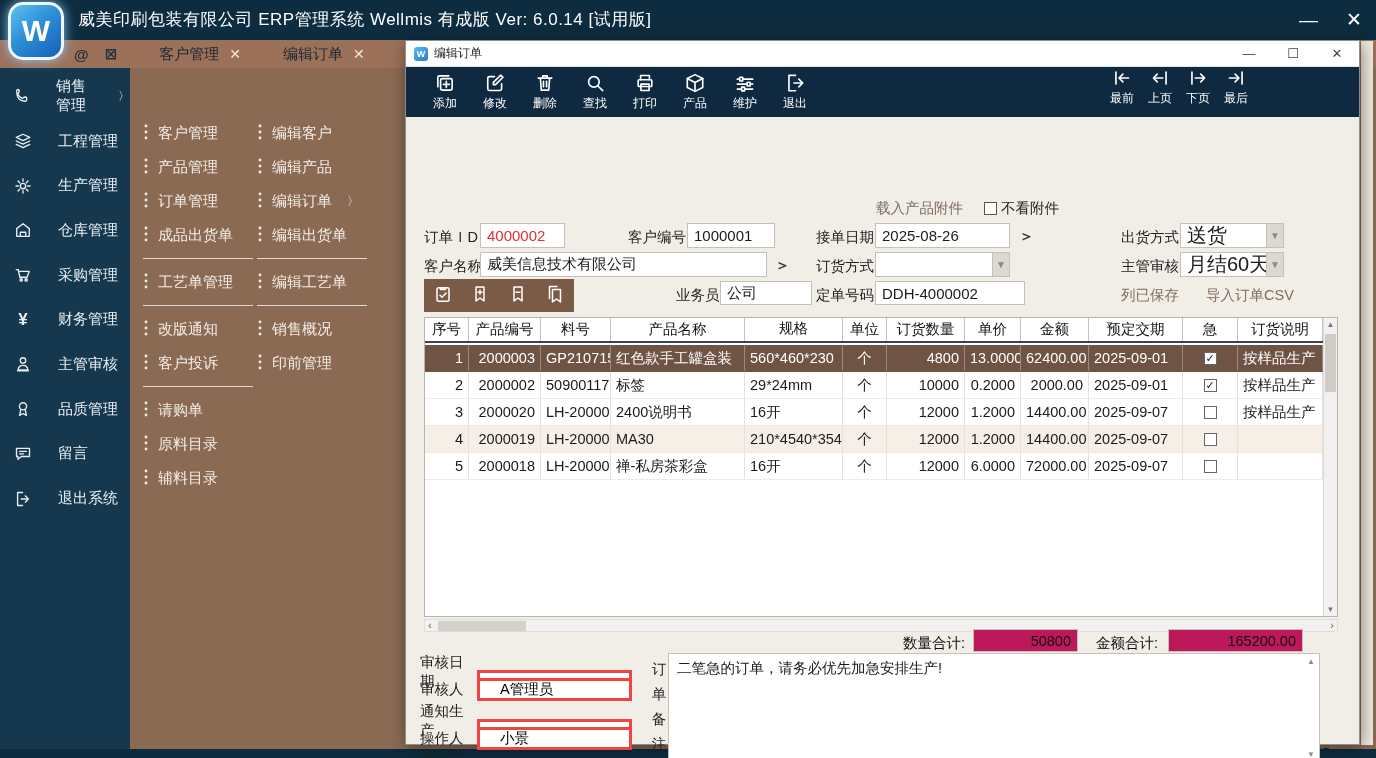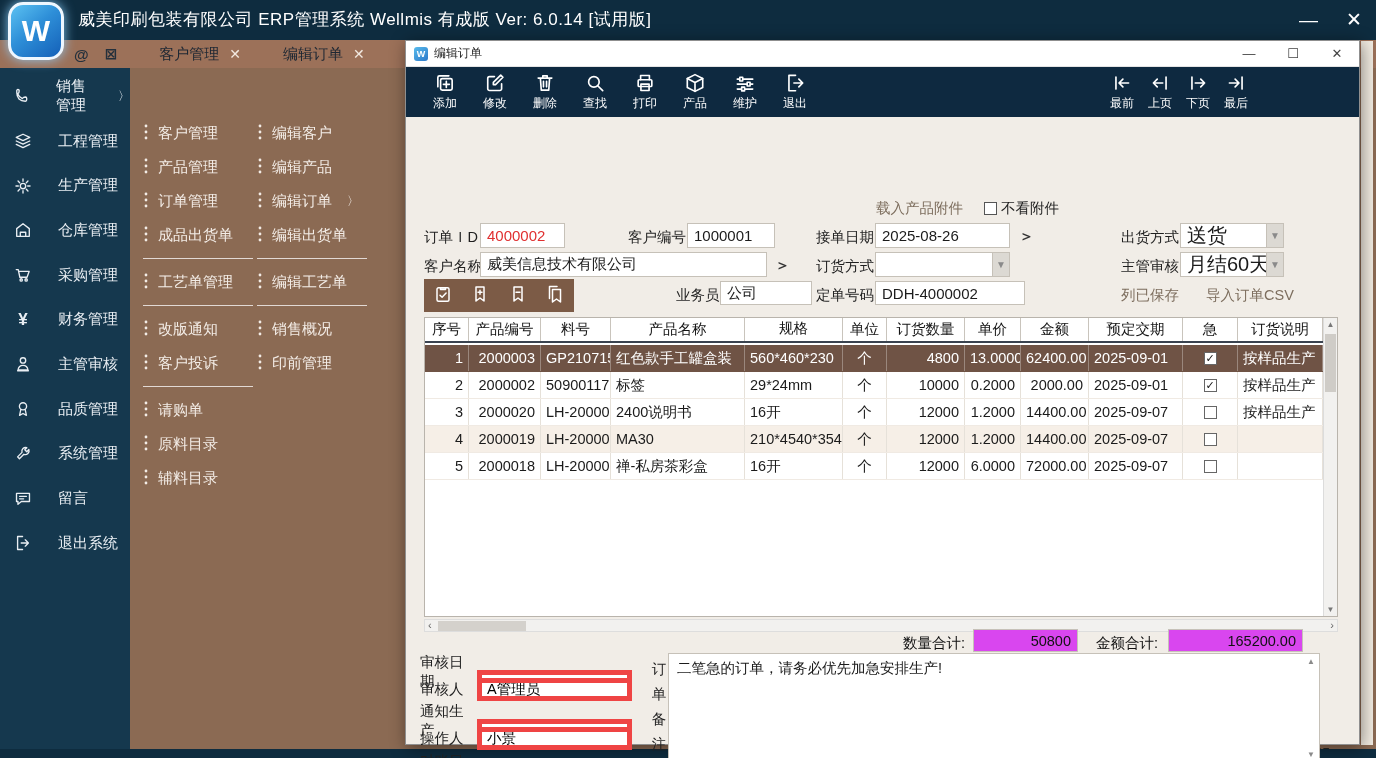--- a/index.html
+++ b/index.html
@@ -45,21 +45,21 @@
   
   .dialog { position:absolute; left:405px; top:40px; width:955px; height:705px; background:#F1EDE7;
             border:1px solid #8f8f8f; box-shadow:2px 3px 16px rgba(0,0,0,.45); z-index:10; }
   .dlg-title { position:relative; height:26px; background:#fff; display:flex; align-items:center; padding-left:8px; gap:6px; font-size:12px; color:#222; border-bottom:1px solid #e4e4e4;}
   .mini-logo { width:14px; height:14px; border-radius:3px; background:linear-gradient(140deg,#58bbEC,#2b78c9); color:#fff; font-size:9px; font-weight:bold; display:flex; align-items:center; justify-content:center; }
   .dlg-ctrl { position:absolute; right:0; top:0; height:26px; display:flex; }
   .dlg-ctrl span { width:44px; text-align:center; line-height:26px; color:#444; font-size:13px; }
   .dlg-toolbar { position:relative; height:50px; background:#0E2940; display:flex; align-items:center; padding-left:14px; }
   .tbtn { width:50px; display:flex; flex-direction:column; align-items:center; gap:1px; color:#fff; font-size:12px; }
   .tbtn svg { display:block; }
-  .dlg-nav { position:absolute; right:104px; top:0; height:50px; display:flex; align-items:center; }
+  .dlg-nav { position:absolute; right:104px; top:0; height:50px; display:flex; align-items:flex-start; }
   .dlg-nav .tbtn { width:38px; }
   .dlg-body { position:relative; width:953px; height:627px; }
 
   label.flab { position:absolute; font-size:14.5px; color:#1F1F1F; white-space:nowrap; }
   .fbox { position:absolute; background:#fff; border:1px solid #C6C1B8; font-size:15px; color:#1b1b1b; padding:0 6px; font-family:inherit; }
   .fbox.red { color:#E03030; }
   .combo { position:absolute; background:#fff; border:1px solid #C6C1B8; display:flex; align-items:center; }
   .combo .val { flex:1; padding-left:6px; font-size:20px; color:#1b1b1b; white-space:nowrap; overflow:hidden; }
   .combo .dd { width:17px; align-self:stretch; background:#DCD9D3; border-left:1px solid #c6c1b8; color:#8a8a8a; font-size:10px; display:flex; align-items:center; justify-content:center; }
   .linkbrown { position:absolute; color:#7D6E5E; font-size:14.5px; white-space:nowrap; }
@@ -83,25 +83,25 @@
   .ucb { display:inline-block; width:13px; height:13px; border:1px solid #666; background:#fff; line-height:11px; font-size:11px; color:#111; text-align:center; vertical-align:middle; }
   .vscroll { position:absolute; right:0; top:0; bottom:0; width:14px; background:#F2F1EF; border-left:1px solid #dcdcdc; }
   .vscroll .a { position:absolute; left:0; width:13px; text-align:center; color:#777; font-size:8px; }
   .vthumb { position:absolute; left:1px; top:16px; width:11px; height:58px; background:#CFCCC7; }
   .hscroll { position:absolute; left:18px; top:502px; width:914px; height:13px; background:#F2F1EF; border:1px solid #ddd; }
   .hscroll .a { position:absolute; top:-1px; color:#666; font-size:11px; line-height:13px; }
   .hthumb { position:absolute; left:13px; top:1px; width:88px; height:10px; background:#D4D1CC; }
 
   
   .tot-lab { position:absolute; font-size:14.5px; color:#111; }
-  .tot-box { position:absolute; background:#d946ef; border:1px solid #C6C1B8; font-size:14.5px; text-align:right; padding:0 6px; font-family:inherit; color:#111; }
+  .tot-box { position:absolute; background:#be185d; border:1px solid #C6C1B8; font-size:14.5px; text-align:right; padding:0 6px; font-family:inherit; color:#111; }
 
   
   .ffield label { display:inline-block; width:57px; font-size:14.5px; color:#1f1f1f; }
-  .ffield input { width:155px; height:23px; background:#fff; border:5px solid #ef4444; font-size:14.5px; padding:0 5px; font-family:inherit; }
+  .ffield input { width:155px; height:23px; background:#fff; border:3px solid #ef4444; font-size:14.5px; padding:0 20px; font-family:inherit; }
   .ffield { height:24.7px; }
   .footer-fields { position:absolute; left:14px; top:536px; }
   .remark-lab { position:absolute; left:245px; top:540px; width:16px; font-size:14.5px; color:#1f1f1f; line-height:25px; text-align:center; }
   .remark { position:absolute; left:262px; top:536px; width:652px; height:108px; background:#fff; border:1px solid #C6C1B8; font-size:14.5px; color:#1b1b1b; padding:5px 8px; resize:none; font-family:inherit; }
   .ta-arrow { position:absolute; color:#8a8a8a; font-size:8px; left:901px; }
 
   
   .right-strip { position:absolute; left:1361px; top:41px; width:12px; height:704px; background:#F2ECE2; }
   .status-sliver { position:absolute; left:405px; top:745px; width:955px; height:4px; background:#8B6A53; overflow:hidden; }
   .status-sliver .txt { position:absolute; top:0; right:30px; font-size:14px; color:#2A2520; white-space:nowrap; }
@@ -205,28 +205,20 @@
         <span class="sb-lb">主管审核</span>
       </div>
       <div class="sb-item">
         <span class="sb-ic">
           <svg width="18" height="18" viewBox="0 0 20 20" fill="none" stroke="currentColor" stroke-width="1.5" stroke-linecap="round" stroke-linejoin="round">
             <circle cx="10" cy="7" r="4"></circle>
             <path d="M7.6 10.4 6.2 17l3.8-2 3.8 2-1.4-6.6"></path>
           </svg>
         </span>
         <span class="sb-lb">品质管理</span>
-      </div>
-      <div class="sb-item">
-        <span class="sb-ic">
-          <svg width="18" height="18" viewBox="0 0 20 20" fill="none" stroke="currentColor" stroke-width="1.5" stroke-linecap="round" stroke-linejoin="round">
-            <path d="M16.5 5a4.2 4.2 0 0 1-5.5 5.3L6 15.2l-2-2 4.9-5A4.2 4.2 0 0 1 14.2 3L12 5.2l2.2 2.2Z"></path>
-          </svg>
-        </span>
-        <span class="sb-lb">系统管理</span>
       </div>
       <div class="sb-item">
         <span class="sb-ic">
           <svg width="18" height="18" viewBox="0 0 20 20" fill="none" stroke="currentColor" stroke-width="1.5" stroke-linecap="round" stroke-linejoin="round">
             <path d="M2.8 3.8h14.4v9H8.2l-3.8 3v-3H2.8Z"></path>
             <path d="M6.2 7h7.6M6.2 9.8h4.5"></path>
           </svg>
         </span>
         <span class="sb-lb">留言</span>
       </div>

